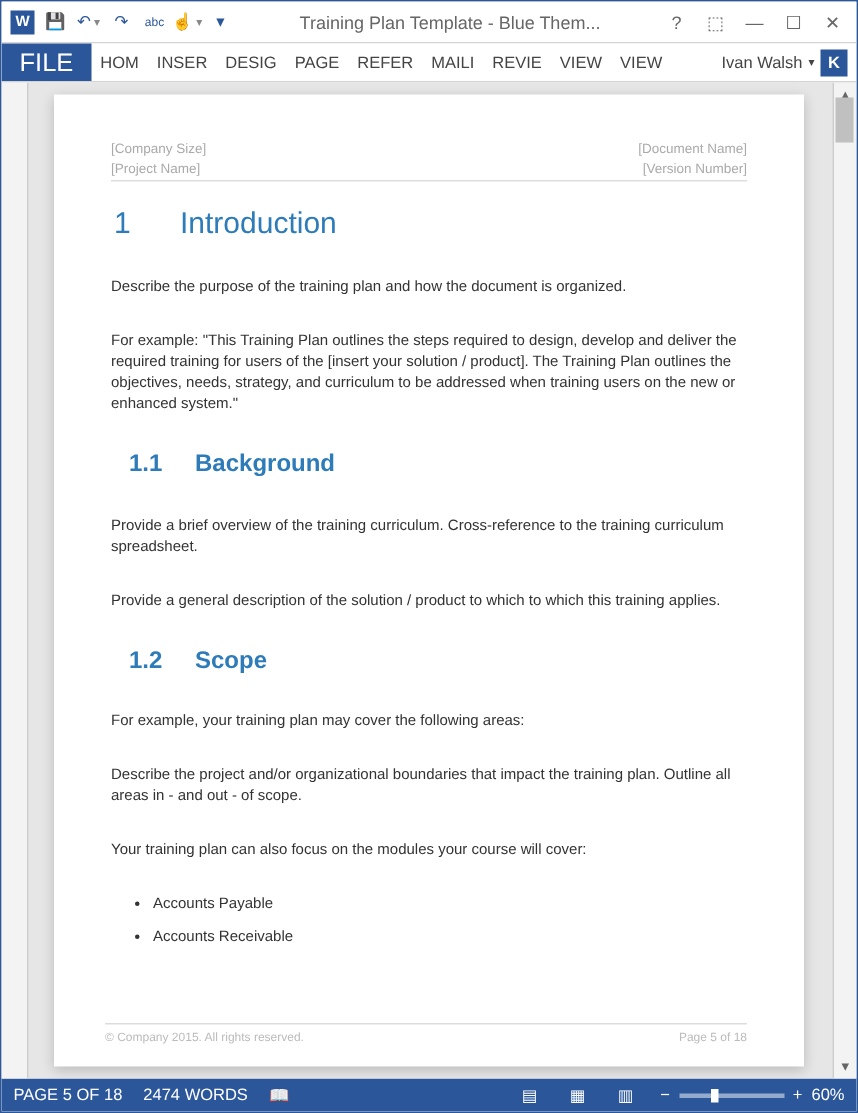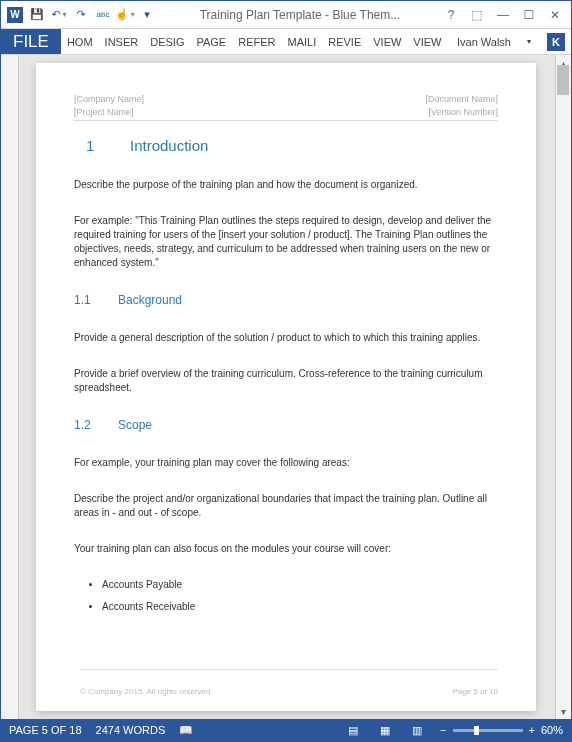--- a/index.html
+++ b/index.html
@@ -7,40 +7,40 @@
 .titlebar { height: 28px; background: #fff; display: flex; align-items: center; border-bottom: 1px solid #d4d4d4; }
 .qat { display: flex; align-items: center; gap: 6px; padding: 0 6px; }
 .qat .ico { width: 16px; height: 16px; display: flex; align-items: center; justify-content: center; font-size: 11px; color: #2b579a; }
 .qat .word-ico { background: #2b579a; color: #fff; font-weight: bold; font-size: 10px; width: 16px; height: 16px; display:flex;align-items:center;justify-content:center;}
 .title { flex: 1; text-align: center; color: #666; font-size: 12px; white-space: nowrap; overflow: hidden; }
 .win-ctrl { display: flex; gap: 2px; padding-right: 4px; }
 .win-ctrl .btn { width: 24px; height: 20px; display: flex; align-items: center; justify-content: center; color: #666; font-size: 12px; cursor: pointer; }
 .ribbon-tabs { height: 26px; background: #fff; display: flex; align-items: stretch; border-bottom: 1px solid #d4d4d4; font-size: 11px; }
 .file-tab { background: #2b579a; color: #fff; padding: 0 12px; display: flex; align-items: center; font-size: 17px; cursor: pointer; }
 .rtab { padding: 0 6px; display: flex; align-items: center; color: #444; cursor: pointer; }
-.user { margin-left: auto; padding: 0 6px; display: flex; align-items: center; color: #444; font-size: 11px; gap:16px;}
+.user { margin-left: auto; padding: 0 6px; display: flex; align-items: center; color: #444; font-size: 11px; gap:4px;}
 .user .badge { background: #2b579a; color: #fff; width: 18px; height: 18px; display: flex; align-items: center; justify-content: center; font-size: 11px; font-weight: bold; }
 .work { flex: 1; background: #e6e6e6; position: relative; overflow: hidden; display: flex; justify-content: center; }
 .ruler-v { position: absolute; left: 0; top: 0; bottom: 0; width: 18px; background: #f3f3f3; border-right: 1px solid #ccc; }
 .scroll-v { position: absolute; right: 0; top: 0; bottom: 0; width: 16px; background: #f3f3f3; border-left: 1px solid #ccc; }
 .scroll-v .thumb { position: absolute; top: 10px; right: 2px; width: 12px; height: 30px; background: #c0c0c0; }
 .scroll-v .arrow { position: absolute; left: 0; right: 0; height: 16px; display:flex;align-items:center;justify-content:center;font-size:10px;color:#666;}
 .scroll-v .arrow.up { top: 0; }
 .scroll-v .arrow.dn { bottom: 0; }
 .page { background: #fff; width: 500px; margin: 8px 0; box-shadow: 0 2px 8px rgba(0,0,0,0.2); padding: 30px 38px 20px 38px; font-size: 10px; color: #333; line-height: 1.4; position:relative;}
 .hdr-row { display: flex; justify-content: space-between; color: #aaa; font-size: 9px; }
 .hdr-sep { border-bottom: 1px solid #ddd; margin: 2px 0 14px 0; }
-h1.sec { color: #2d7bb8; font-size: 15px; font-weight: normal; margin: 8px 0 10px 12px; }
+h1.sec { color: #2d7bb8; font-size: 20px; font-weight: normal; margin: 8px 0 10px 2px; }
 h1.sec .num { display: inline-block; width: 44px; }
-h2.sub { color: #2d7bb8; font-size: 12px; font-weight: normal; margin: 10px 0 6px 0; }
+h2.sub { color: #2d7bb8; font-size: 16px; font-weight: bold; margin: 10px 0 6px 12px; }
 h2.sub .num { display: inline-block; width: 44px; }
 p.body { margin: 22px 0; font-size: 10px; }
 ul.body { margin: 6px 0 6px 28px; list-style: disc; font-size: 10px; }
 ul.body li { margin: 8px 0; }
-.ftr { position:absolute; bottom:14px; left:44px; right:38px; border-top:1px solid #ddd; padding-top:16px; display:flex; justify-content:space-between; color:#bbb; font-size:8px;}
+.ftr { position:absolute; bottom:14px; left:34px; right:38px; border-top:1px solid #ddd; padding-top:3px; display:flex; justify-content:space-between; color:#bbb; font-size:8px;}
 .status { height: 22px; background: #2b579a; color: #fff; display: flex; align-items: center; font-size: 11px; padding: 0 8px; gap: 14px; }
 .status .sp { flex: 1; }
 .status .vbtn { width: 18px; height: 14px; display: inline-flex; align-items: center; justify-content: center; cursor: pointer; }
 .status .zoom { display: flex; align-items: center; gap: 6px; }
 .status .slider { width: 70px; height: 3px; background: rgba(255,255,255,0.5); position: relative; }
 .status .slider .knob { position: absolute; left: 30%; top: -3px; width: 5px; height: 9px; background: #fff; }
 .caret::after{content:"▾";font-size:8px;margin-left:2px;color:#888;}
 </style>
 </head>
 <body>
@@ -86,40 +86,40 @@
 <div class="work">
   <div class="ruler-v"></div>
   <div class="scroll-v">
     <div class="arrow up">▴</div>
     <div class="thumb"></div>
     <div class="arrow dn">▾</div>
   </div>
 
   <div class="page">
     <div class="hdr-row">
-      <span>[Company Name]</span>
+      <span>[Company Size]</span>
       <span>[Document Name]</span>
     </div>
     <div class="hdr-row">
       <span>[Project Name]</span>
       <span>[Version Number]</span>
     </div>
     <div class="hdr-sep"></div>
 
     <h1 class="sec">
       <span class="num">1</span><span>Introduction</span>
     </h1>
     <p class="body">Describe the purpose of the training plan and how the document is organized.</p>
     <p class="body">For example: "This Training Plan outlines the steps required to design, develop and deliver the required training for users of the [insert your solution / product]. The Training Plan outlines the objectives, needs, strategy, and curriculum to be addressed when training users on the new or enhanced system."</p>
 
     <h2 class="sub">
       <span class="num">1.1</span><span>Background</span>
     </h2>
+    <p class="body">Provide a brief overview of the training curriculum. Cross-reference to the training curriculum spreadsheet.</p>
     <p class="body">Provide a general description of the solution / product to which to which this training applies.</p>
-    <p class="body">Provide a brief overview of the training curriculum. Cross-reference to the training curriculum spreadsheet.</p>
 
     <h2 class="sub">
       <span class="num">1.2</span><span>Scope</span>
     </h2>
     <p class="body">For example, your training plan may cover the following areas:</p>
     <p class="body">Describe the project and/or organizational boundaries that impact the training plan. Outline all areas in - and out - of scope.</p>
     <p class="body">Your training plan can also focus on the modules your course will cover:</p>
     <ul class="body">
       <li>Accounts Payable</li>
       <li>Accounts Receivable</li>

